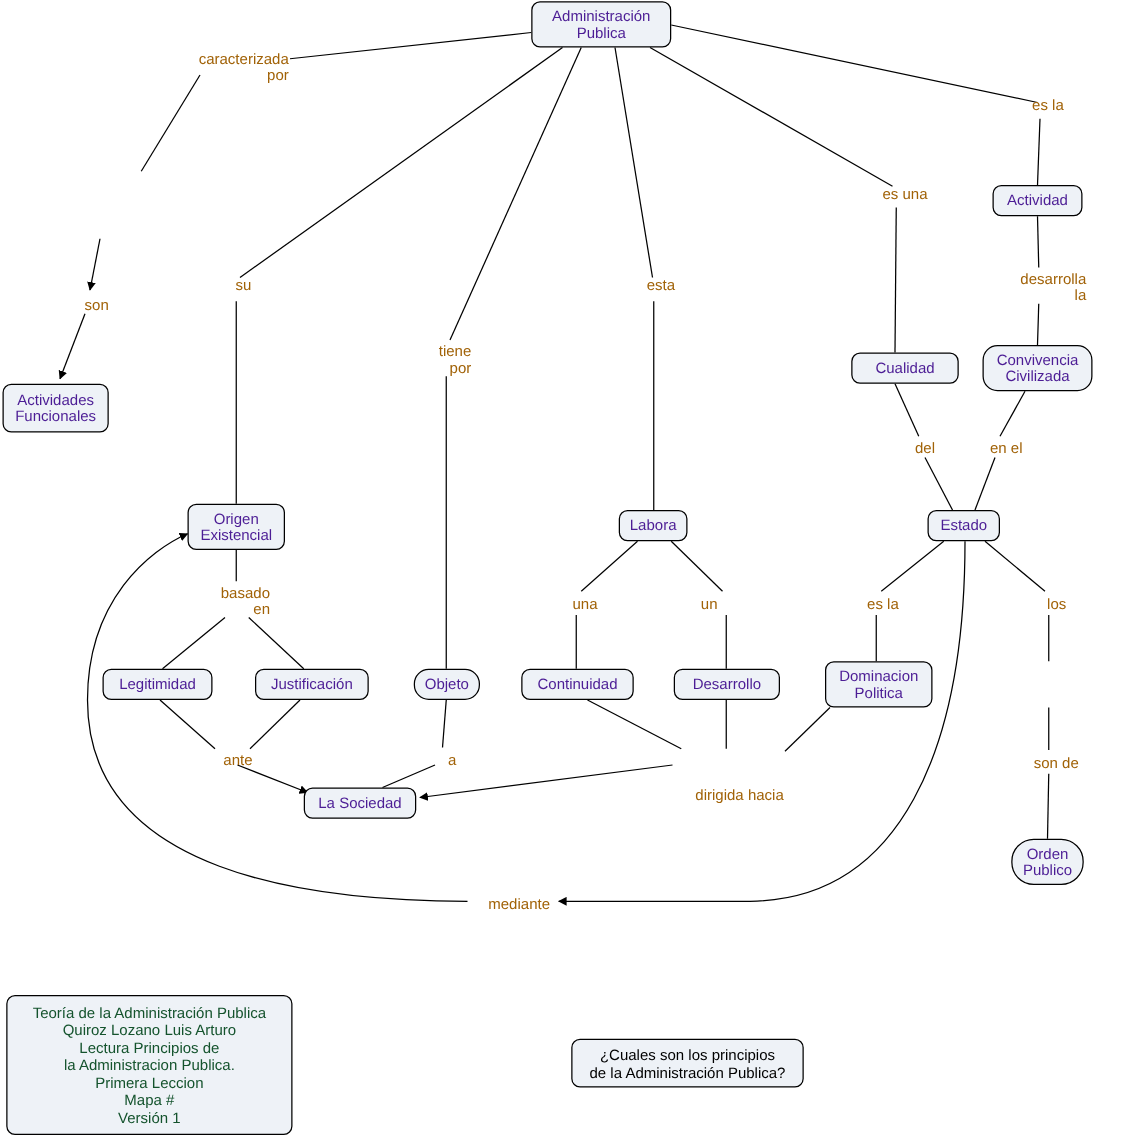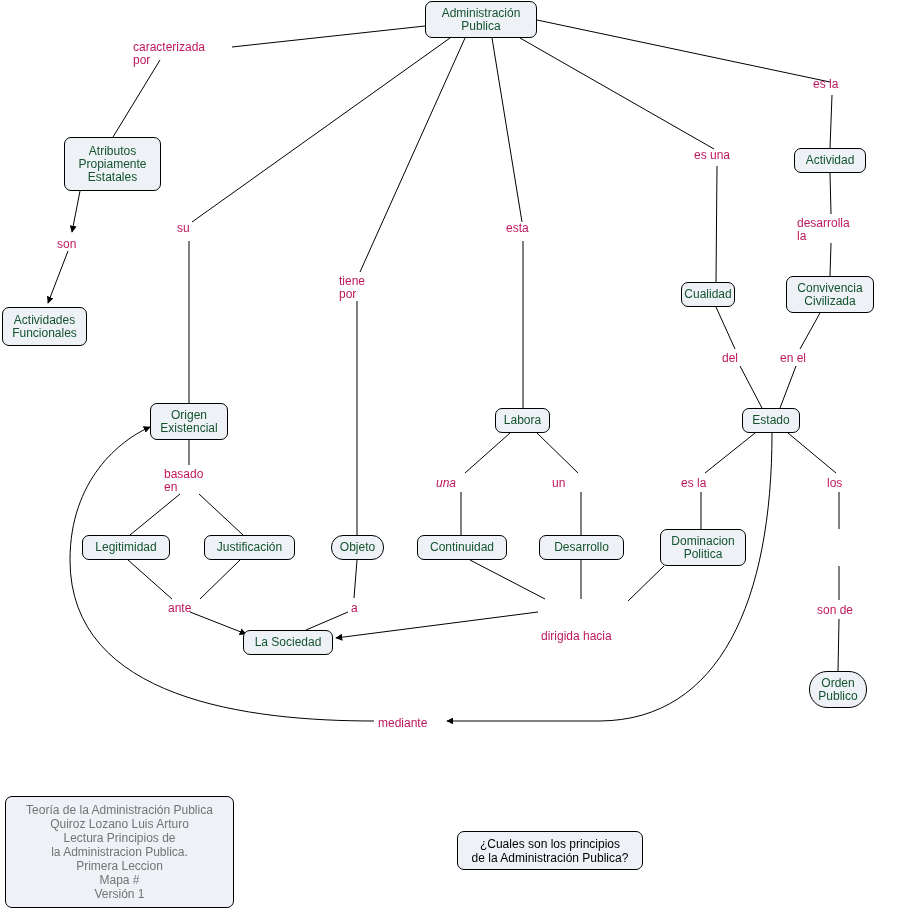--- a/index.html
+++ b/index.html
@@ -23,46 +23,46 @@
     top: 0;
     width: 898px;
     height: 913px;
   }
   .node {
     position: absolute;
     box-sizing: border-box;
     border: 1px solid #000000;
     border-radius: 7px;
     background: #eef2f7;
-    color: #14532d;
+    color: #4c1d95;
     font-size: 12px;
     line-height: 13px;
     text-align: center;
     display: flex;
     align-items: center;
     justify-content: center;
     white-space: pre-line;
     padding: 2px 5px;
   }
   .link-label {
     position: absolute;
     font-size: 12px;
     line-height: 13px;
-    color: #be185d;
-    text-align: left;
+    color: #a16207;
+    text-align: right;
     white-space: pre-line;
     background: transparent;
   }
   .legend {
     position: absolute;
     box-sizing: border-box;
     border: 1px solid #000000;
     border-radius: 7px;
     background: #eef2f7;
-    color: #737373;
+    color: #14532d;
     font-size: 12px;
     line-height: 14px;
     text-align: center;
     display: flex;
     align-items: center;
     justify-content: center;
     white-space: pre-line;
     padding: 4px 6px;
   }
   .question {
@@ -156,37 +156,34 @@
 
       <path d="M 664 566 L 628 601"></path>
 
       <path d="M 772 433 C 772 600, 720 720, 600 721 L 447 721" marker-end="url(#arrow)"></path>
       <path d="M 374 721 C 250 721, 70 700, 70 560 C 70 480, 120 440, 150 427" marker-end="url(#arrow)"></path>
     </g>
   </svg>
 
   <div class="node" style="left:425px; top:1px; width:112px; height:37px;">Administración
 Publica</div>
-  <div class="node" style="left:64px; top:137px; width:97px; height:54px;">Atributos
-Propiamente
-Estatales</div>
   <div class="node" style="left:2px; top:307px; width:85px; height:39px;">Actividades
 Funcionales</div>
   <div class="node" style="left:150px; top:403px; width:78px; height:37px;">Origen
 Existencial</div>
   <div class="node" style="left:82px; top:535px; width:88px; height:25px;">Legitimidad</div>
   <div class="node" style="left:204px; top:535px; width:91px; height:25px;">Justificación</div>
   <div class="node" style="left:331px; top:535px; width:53px; height:25px;border-radius:12px;">Objeto</div>
   <div class="node" style="left:243px; top:630px; width:90px; height:25px;">La Sociedad</div>
   <div class="node" style="left:495px; top:408px; width:55px; height:25px;">Labora</div>
   <div class="node" style="left:417px; top:535px; width:90px; height:25px;">Continuidad</div>
   <div class="node" style="left:539px; top:535px; width:85px; height:25px;">Desarrollo</div>
-  <div class="node" style="left:681px; top:282px; width:54px; height:25px;">Cualidad</div>
+  <div class="node" style="left:681px; top:282px; width:86px; height:25px;">Cualidad</div>
   <div class="node" style="left:794px; top:148px; width:72px; height:25px;">Actividad</div>
-  <div class="node" style="left:786px; top:276px; width:88px; height:37px;">Convivencia
+  <div class="node" style="left:786px; top:276px; width:88px; height:37px;border-radius:12px;">Convivencia
 Civilizada</div>
   <div class="node" style="left:742px; top:408px; width:58px; height:25px;">Estado</div>
   <div class="node" style="left:660px; top:529px; width:86px; height:37px;">Dominacion
 Politica</div>
   <div class="node" style="left:809px; top:671px; width:58px; height:37px;border-radius:18px;">Orden
 Publico</div>
 
   <div class="link-label" style="left:133px; top:41px; width:98px;">caracterizada
 por</div>
   <div class="link-label" style="left:57px; top:238px; width:30px;">son</div>
@@ -195,21 +192,21 @@
 por</div>
   <div class="link-label" style="left:506px; top:222px; width:34px;">esta</div>
   <div class="link-label" style="left:694px; top:149px; width:48px;">es una</div>
   <div class="link-label" style="left:813px; top:78px; width:38px;">es la</div>
   <div class="link-label" style="left:797px; top:217px; width:72px;">desarrolla
 la</div>
   <div class="link-label" style="left:722px; top:352px; width:26px;">del</div>
   <div class="link-label" style="left:780px; top:352px; width:38px;">en el</div>
   <div class="link-label" style="left:164px; top:468px; width:52px;">basado
 en</div>
-  <div class="link-label" style="left:436px; top:477px; width:30px;font-style:italic;">una</div>
+  <div class="link-label" style="left:448px; top:477px; width:30px;">una</div>
   <div class="link-label" style="left:552px; top:477px; width:22px;">un</div>
   <div class="link-label" style="left:681px; top:477px; width:38px;">es la</div>
   <div class="link-label" style="left:827px; top:477px; width:26px;">los</div>
   <div class="link-label" style="left:168px; top:602px; width:34px;">ante</div>
   <div class="link-label" style="left:351px; top:602px; width:14px;">a</div>
   <div class="link-label" style="left:541px; top:602px; width:86px;margin-top:28px;">dirigida hacia</div>
   <div class="link-label" style="left:817px; top:604px; width:46px;">son de</div>
   <div class="link-label" style="left:378px; top:717px; width:62px;">mediante</div>
 
   <div class="legend" style="left:5px; top:796px; width:229px; height:112px;">Teoría de la Administración Publica

